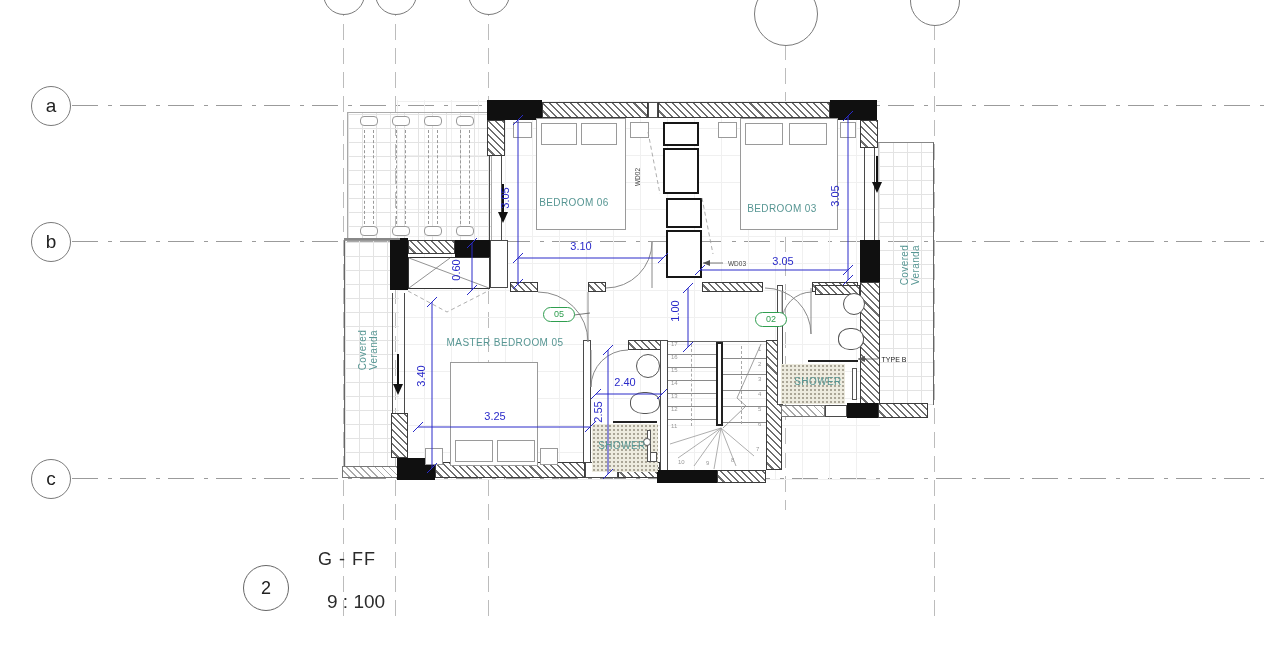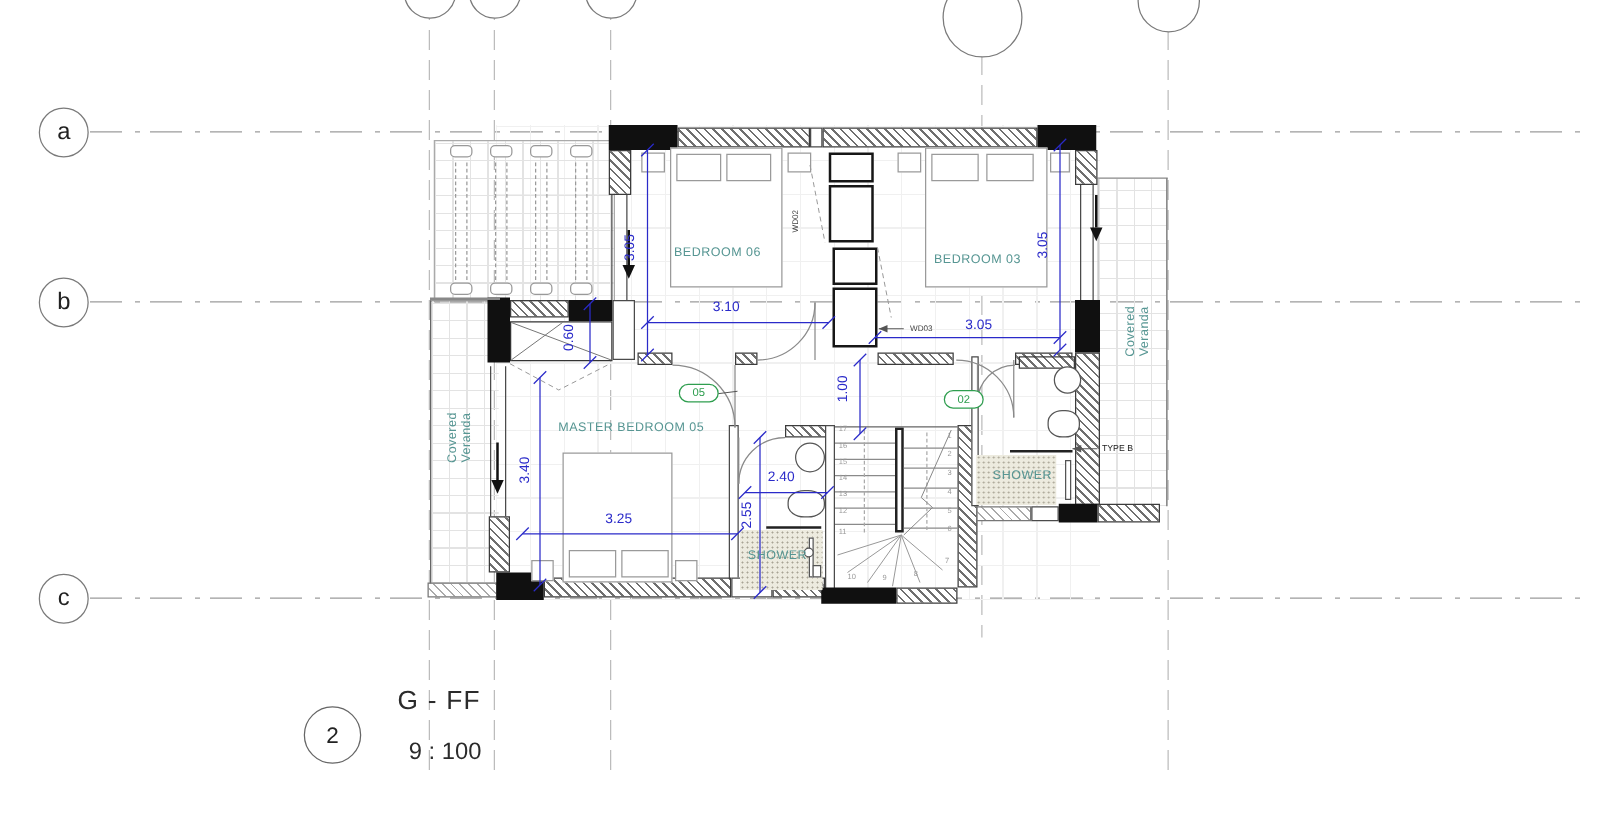--- a/index.html
+++ b/index.html
@@ -35,21 +35,21 @@
               transform:translate(-50%,-50%);}
   .room-label.v{transform:translate(-50%,-50%) rotate(-90deg);text-align:center;line-height:11px;}
   .dim{position:absolute;color:#2a2ac9;font-size:11px;white-space:nowrap;line-height:11px;
        transform:translate(-50%,-50%);}
   .dim.v{transform:translate(-50%,-50%) rotate(-90deg);}
   .tag{position:absolute;box-sizing:border-box;border:1px solid #2f9e4f;border-radius:8px;
        color:#2f9e4f;font-size:9px;text-align:center;line-height:13px;background:#fff;width:32px;height:15px;}
   .ann{position:absolute;color:#444;font-size:6.5px;white-space:nowrap;transform:translate(-50%,-50%);}
   .ann.v{transform:translate(-50%,-50%) rotate(-90deg);}
   .stair-num{position:absolute;font-size:6px;color:#999;}
-  .ttl-name{position:absolute;font-size:21px;color:#2b2b2b;letter-spacing:1px;}
+  .ttl-name{position:absolute;font-size:18px;color:#2b2b2b;letter-spacing:1px;}
   .ttl-scale{position:absolute;font-size:19px;color:#2b2b2b;}
   svg.overlay{position:absolute;left:0;top:0;pointer-events:none;}
 </style>
 </head>
 <body>
 
 <div id="plan">
 
   <div class="gl-h" style="top:105px"></div>
   <div class="gl-h" style="top:241px"></div>

